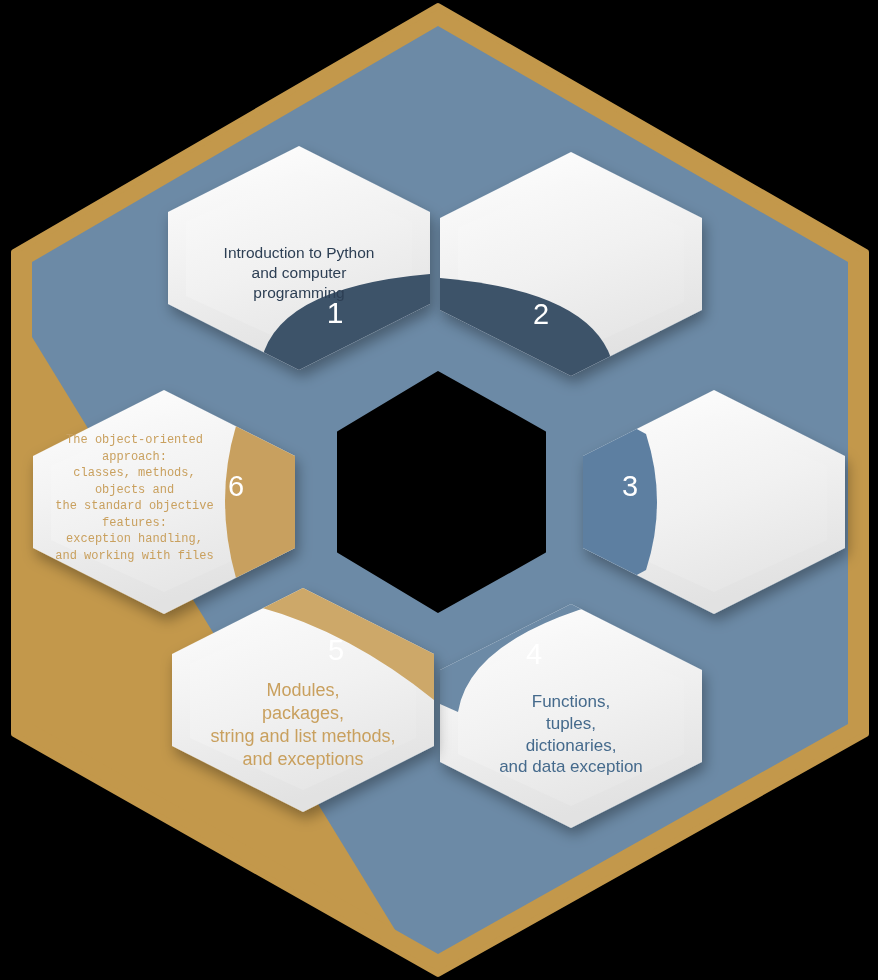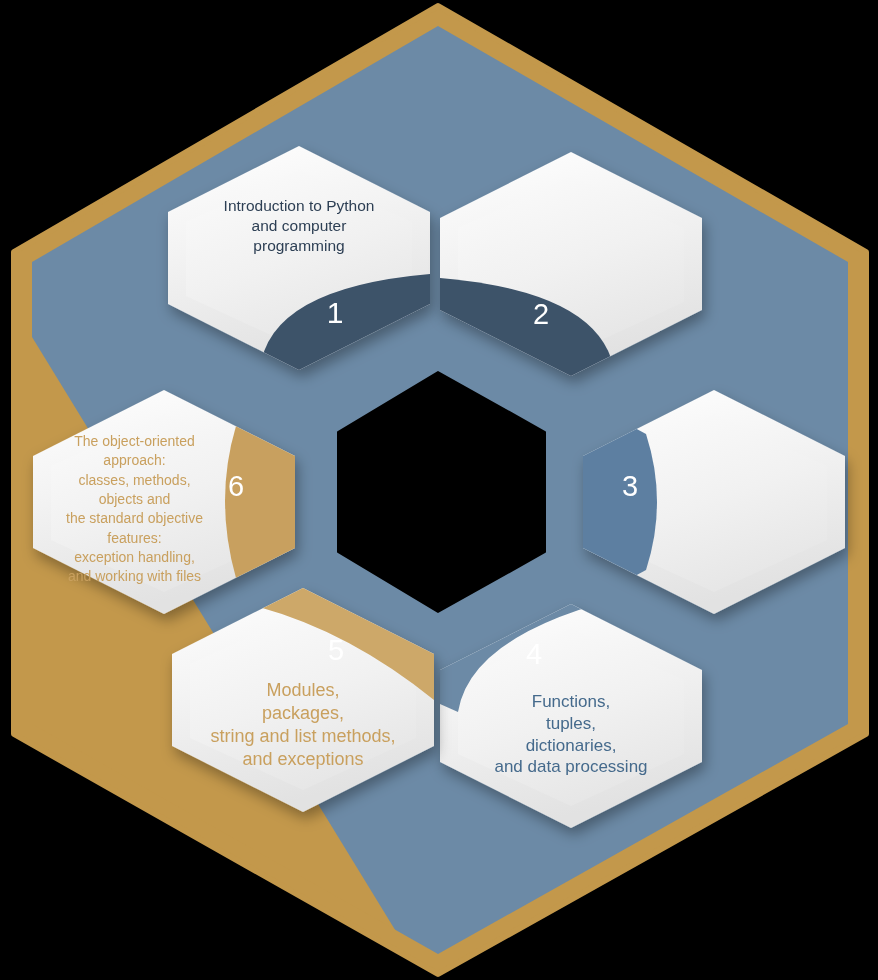--- a/index.html
+++ b/index.html
@@ -34,20 +34,21 @@
   }
   .hex-num {
     position: absolute;
     pointer-events: none;
     color: #ffffff;
     font-weight: 400;
     text-align: center;
   }
   .t-dark {
     color: #2d3f54;
+    margin-top: 47px;
   }
 </style>
 </head>
 <body>
 
 <div id="stage">
 
   <svg class="layer" viewBox="0 0 878 980" xmlns="http://www.w3.org/2000/svg">
     <defs>
       <clipPath id="outerHexClip">
@@ -164,30 +165,30 @@
 programming</div>
   <div class="hex-num" style="left:300px; top:296px; width:70px; font-size:30px;">1</div>
 
   <div class="hex-num" style="left:506px; top:298px; width:70px; font-size:29px;">2</div>
 
   <div class="hex-num" style="left:600px; top:470px; width:60px; font-size:29px;">3</div>
 
   <div class="hex-label" style="left:446px; top:691px; width:250px; font-size:17px; color:#456a8c;">Functions,
 tuples,
 dictionaries,
-and data processing</div>
+and data exception</div>
   <div class="hex-num" style="left:504px; top:638px; width:60px; font-size:29px;">4</div>
 
   <div class="hex-label" style="left:178px; top:679px; width:250px; font-size:18px; color:#c9a05e;">Modules,
 packages,
 string and list methods,
 and exceptions</div>
   <div class="hex-num" style="left:306px; top:634px; width:60px; font-size:29px;">5</div>
 
-  <div class="hex-label" style="left:42px; top:432px; width:185px; font-size:14px; color:#c9a05e; line-height:1.38;">The object-oriented approach:
+  <div class="hex-label" style="left:42px; top:432px; width:185px; font-size:12px; color:#c9a05e; line-height:1.38;font-family:Liberation Mono, monospace;">The object-oriented approach:
 classes, methods,
 objects and
 the standard objective features:
 exception handling,
 and working with files</div>
   <div class="hex-num" style="left:206px; top:470px; width:60px; font-size:29px;">6</div>
 
 </div>
 
 </body></html>

